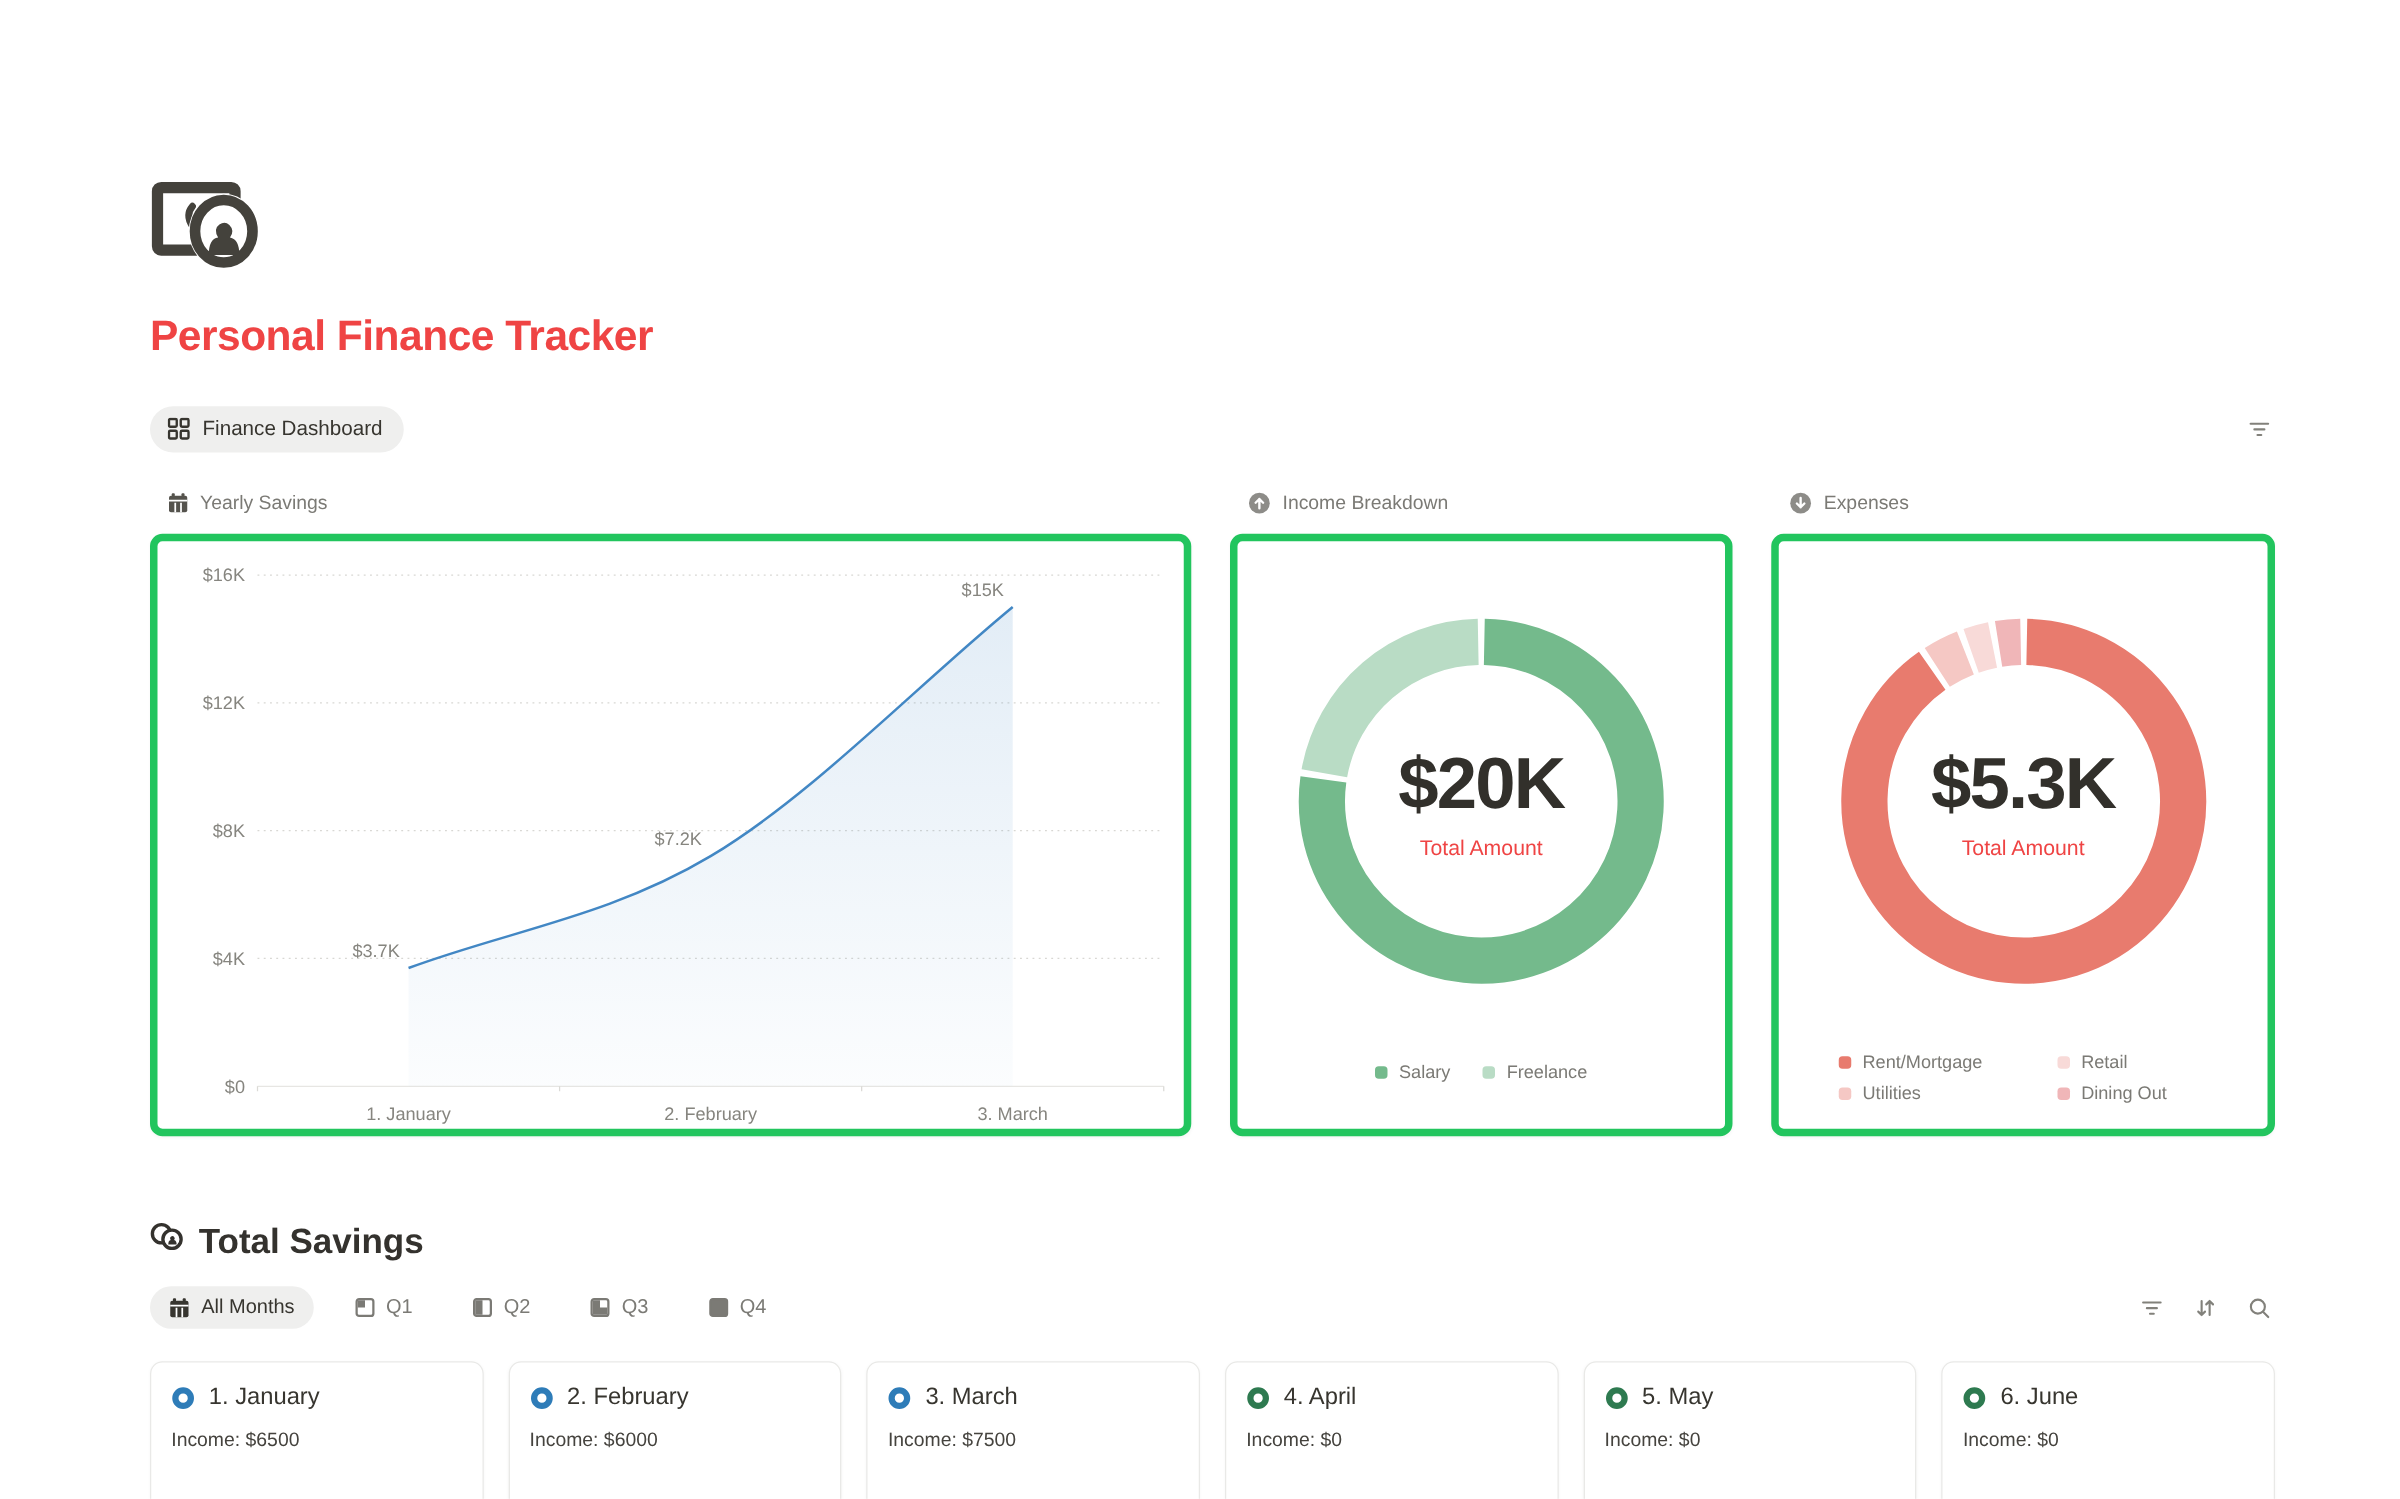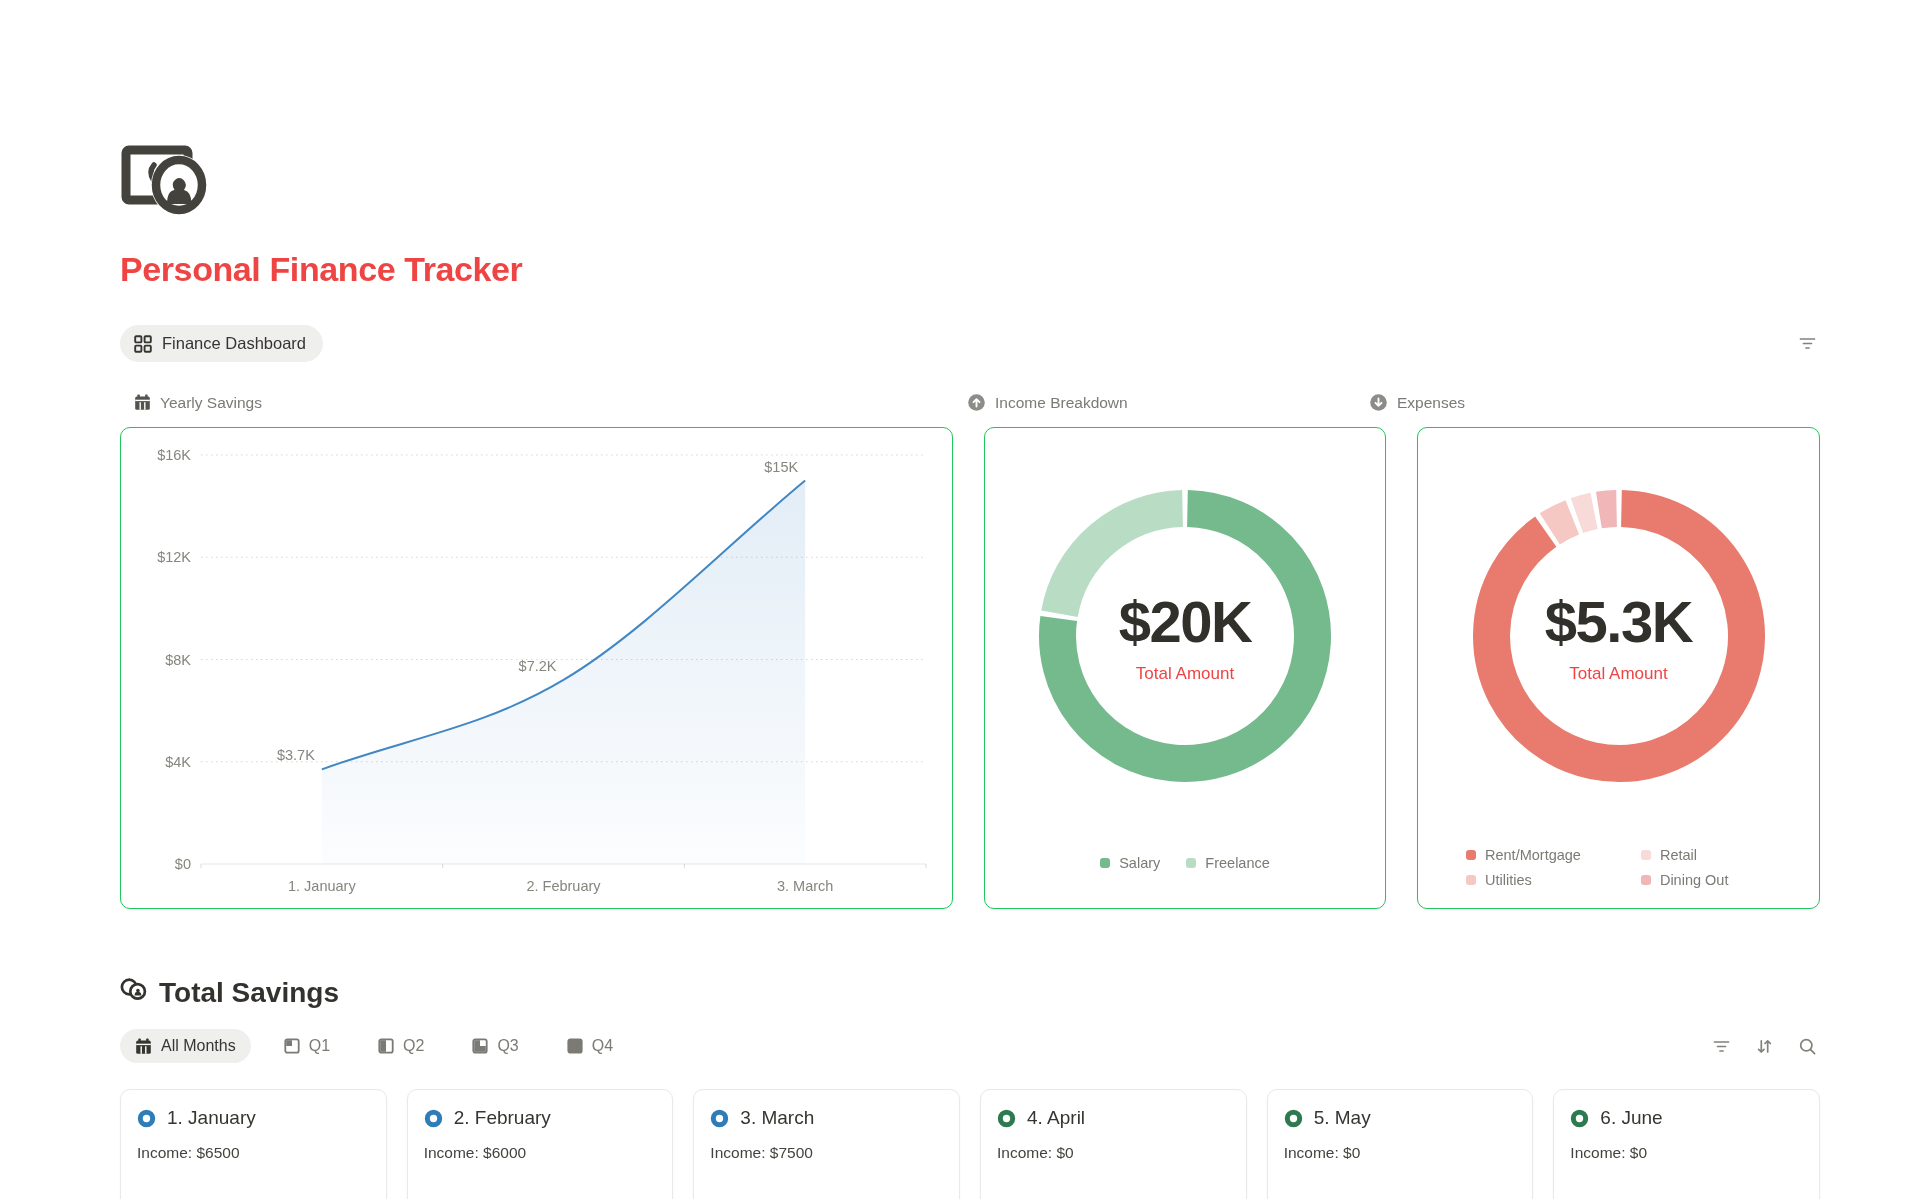--- a/index.html
+++ b/index.html
@@ -5,30 +5,30 @@
   * { margin:0; padding:0; box-sizing:border-box; }
   html,body { width:1920px; height:1199px; overflow:hidden; background:#ffffff;
     font-family:"Liberation Sans","DejaVu Sans",sans-serif; color:#37352f; }
   svg text { font-family:"Liberation Sans","DejaVu Sans",sans-serif; }
   .container { padding:140px 0 0 120px; }
   .inner { width:1700px; }
 
   .page-title { margin-top:34px; font-size:34px; font-weight:700; letter-spacing:-0.4px; color:#ef4444; }
 
   .tab-row { margin-top:34px; display:flex; justify-content:space-between; align-items:center; height:40px; }
-  .tab { display:inline-flex; align-items:flex-end; gap:10px; background:#efefee; border-radius:20px;
+  .tab { display:inline-flex; align-items:flex-start; gap:10px; background:#efefee; border-radius:20px;
     padding:9px 17px 9px 14px; font-size:16.5px; color:#37352f; cursor:pointer; }
   .icon-btn { display:inline-flex; align-items:center; justify-content:center; width:26px; height:26px;
     cursor:pointer; border-radius:4px; }
 
-  .chart-titles { margin-top:30px; display:grid; grid-template-columns:833px 402px 403px; }
+  .chart-titles { margin-top:30px; display:grid; grid-template-columns:833px 402px 403px; column-gap:31px; }
   .chart-title { display:flex; align-items:center; gap:9px; font-size:15.5px; color:#7b7a75; padding-left:14px; }
 
   .cards-row { margin-top:15px; display:grid; grid-template-columns:833px 402px 403px; column-gap:31px; }
-  .card { position:relative; height:482px; background:#fff; border:1px solid #22c55e; border-radius:10px;
+  .card { position:relative; height:482px; background:#fff; border:6px solid #22c55e; border-radius:10px;
     box-shadow:0 1px 3px rgba(15,15,15,0.04); overflow:hidden; }
 
   .donut-svg { position:absolute; left:50%; top:58px; margin-left:-150px; }
   .center-label { position:absolute; left:0; right:0; top:58px; height:300px; display:flex;
     flex-direction:column; align-items:center; justify-content:center; pointer-events:none; }
   .center-value { font-size:58px; font-weight:700; color:#32302b; letter-spacing:-1.5px; }
   .center-sub { margin-top:9px; font-size:17px; color:#ef4444; }
 
   .legend-center { position:absolute; left:0; right:0; bottom:37px; display:flex; justify-content:center; gap:26px; }
   .legend-grid { position:absolute; left:48px; bottom:20px; display:grid; grid-template-rows:repeat(2,auto);

